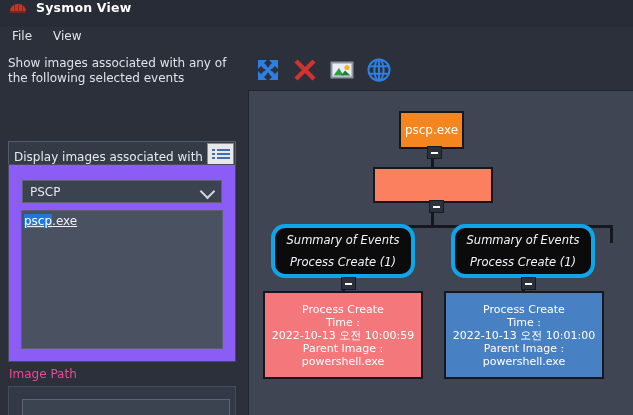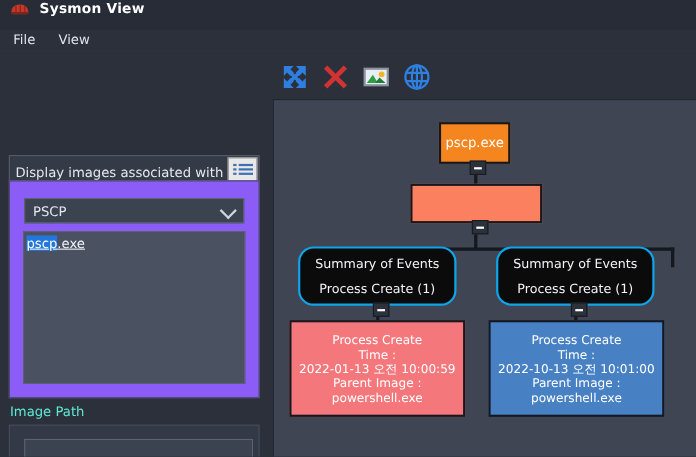--- a/index.html
+++ b/index.html
@@ -83,21 +83,21 @@
     position:absolute;left:12px;top:45px;width:200px;height:137px;
     background:#4a5160;border:1px solid #5a6273;overflow:hidden;
   }
   .listrow{padding:3px 0 0 2px;font-size:12px;}
   .imglink{
     text-decoration:underline;color:#eef1f6;cursor:pointer;
   }
   .imglink .sel{background:#2277dd;color:#ffffff;}
 
   .imgpath-label{
-    position:absolute;left:9px;top:318px;font-size:12px;color:#5eead4;
+    position:absolute;left:9px;top:318px;font-size:12px;color:#ec4899;
   }
   .path-body{
     position:absolute;left:8px;top:337px;width:226px;height:78px;
     border:1px solid #454c5a;background:#333946;
   }
   .path-input{
     position:absolute;left:13px;top:12px;width:196px;height:19px;
     background:#3b4250;border:1px solid #5b6373;
     font-family:"DejaVu Sans","Liberation Sans",sans-serif;
     font-size:12px;color:#e3e7ee;padding:0 5px;outline:none;
@@ -122,22 +122,23 @@
 
   .n-proc{
     background:#F5861F;border:2px solid #15181f;color:#ffffff;
     font-size:12px;
   }
   .n-host{
     background:#FB8060;border:2px solid #15181f;color:#ffffff;
     font-size:13px;
   }
   .n-sum{
-    background:#0b0b0b;border:2px solid #0ea5e9;border-radius:14px;color:#f2f4f8;
+    background:#0b0b0b;border:4px solid #0ea5e9;border-radius:14px;color:#f2f4f8;
     font-size:11.5px;
+    font-style:italic;
   }
   .n-sum .ln+.ln{margin-top:9px;}
   .n-red{
     background:#F4777C;border:2px solid #15181f;color:#ffffff;font-size:11px;
   }
   .n-blue{
     background:#4781C4;border:2px solid #15181f;color:#ffffff;font-size:11px;
   }
 
   .handle{
@@ -163,20 +164,21 @@
     <div class="title-text">Sysmon View</div>
   </div>
 
   <div class="menubar">
     <div class="menu-item">File</div>
     <div class="menu-item">View</div>
   </div>
 
   <div class="leftpanel">
 
+    <div class="hint">Show images associated with any of the following selected events</div>
 
     <div class="group-header">
       <div class="ghtext">Display images associated with</div>
       <div class="listbtn">
         <div class="lrow">
             <div class="dot"></div>
             <div class="bar"></div>
           </div>
         <div class="lrow">
             <div class="dot"></div>
@@ -276,21 +278,21 @@
 
     <div class="node n-sum" style="left:202px;top:133px;width:144px;height:54px;">
       <div class="ln">Summary of Events</div>
       <div class="ln">Process Create (1)</div>
       <div class="handle" style="left:66px;top:49px;"></div>
     </div>
 
     <div class="node n-red" style="left:14px;top:200px;width:160px;height:88px;">
       <div class="ln">Process Create</div>
       <div class="ln">Time :</div>
-      <div class="ln">2022-01-13 오전 10:00:59</div>
+      <div class="ln">2022-10-13 오전 10:00:59</div>
       <div class="ln">Parent Image :</div>
       <div class="ln">powershell.exe</div>
     </div>
 
     <div class="node n-blue" style="left:195px;top:200px;width:160px;height:88px;">
       <div class="ln">Process Create</div>
       <div class="ln">Time :</div>
       <div class="ln">2022-10-13 오전 10:01:00</div>
       <div class="ln">Parent Image :</div>
       <div class="ln">powershell.exe</div>

